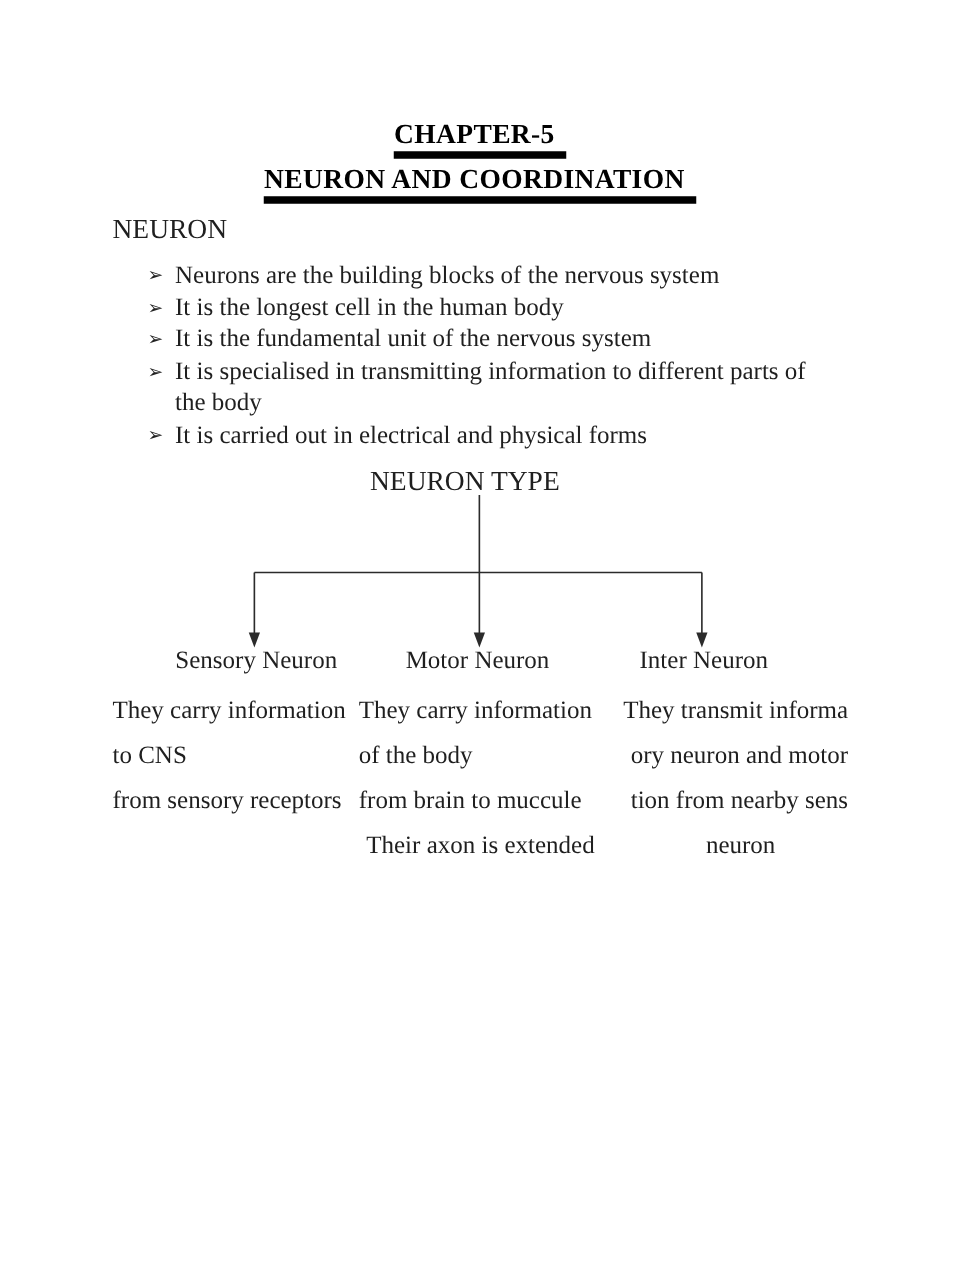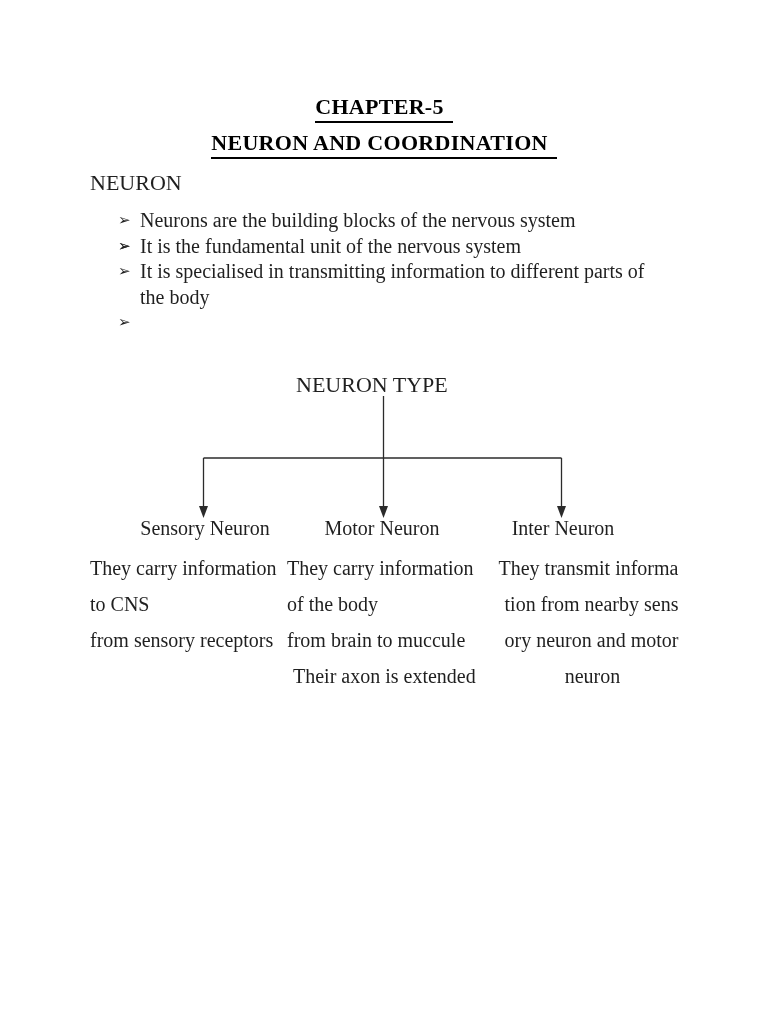--- a/index.html
+++ b/index.html
@@ -20,21 +20,21 @@
     text-align: center;
     font-weight: bold;
     font-size: 22px; line-height: 26px;
     color: #000000;
     letter-spacing: 0.3px;
   }
   .title-row .u {
     display: inline-block;
     padding-right: 9px;
     padding-bottom: 1px;
-    border-bottom: 2px solid #000000;
+    border-bottom: 6px solid #000000;
   }
   .chapter-row { top: 94px; }
   .subject-row { top: 130px; }
   .section-heading {
     position: absolute; left: 90px; top: 170px;
     font-size: 22px; line-height: 26px;
     font-weight: normal; margin: 0;
     color: #1f1f1f;
   }
   .bullet-list {
@@ -95,31 +95,33 @@
 
   <h2 class="section-heading">NEURON</h2>
 
   <ul class="bullet-list">
     <li>
       <span class="bullet-marker">➢</span>
       <span>Neurons are the building blocks of the nervous system</span>
     </li>
     <li>
       <span class="bullet-marker">➢</span>
+      <span>It is the longest cell in the human body</span>
     </li>
     <li>
       <span class="bullet-marker">➢</span>
       <span>It is the fundamental unit of the nervous system</span>
     </li>
     <li>
       <span class="bullet-marker">➢</span>
       <span>It is specialised in transmitting information to different parts of the body</span>
     </li>
     <li>
       <span class="bullet-marker">➢</span>
+      <span>It is carried out in electrical and physical forms</span>
     </li>
   </ul>
 
   <div class="diagram-title">NEURON TYPE</div>
 
   <svg class="diagram-svg" width="768" height="135" viewBox="0 0 768 135">
     <g stroke="#2b2b2b" stroke-width="1.3" fill="#2b2b2b">
       <line x1="383.5" y1="6" x2="383.5" y2="68"></line>
       <line x1="203.5" y1="68" x2="561.5" y2="68"></line>
       <g>
@@ -149,18 +151,18 @@
 
   <div class="branch-col c1">
     <div>They carry information</div>
     <div>of the body</div>
     <div>from brain to muccule</div>
     <div class="indent-sm">Their axon is extended</div>
   </div>
 
   <div class="branch-col c2">
     <div>They transmit informa</div>
+    <div class="indent-sm">ory neuron and motor</div>
     <div class="indent-sm">tion from nearby sens</div>
-    <div class="indent-sm">ory neuron and motor</div>
     <div class="indent-md">neuron</div>
   </div>
 
 </div>
 
 </body></html>

